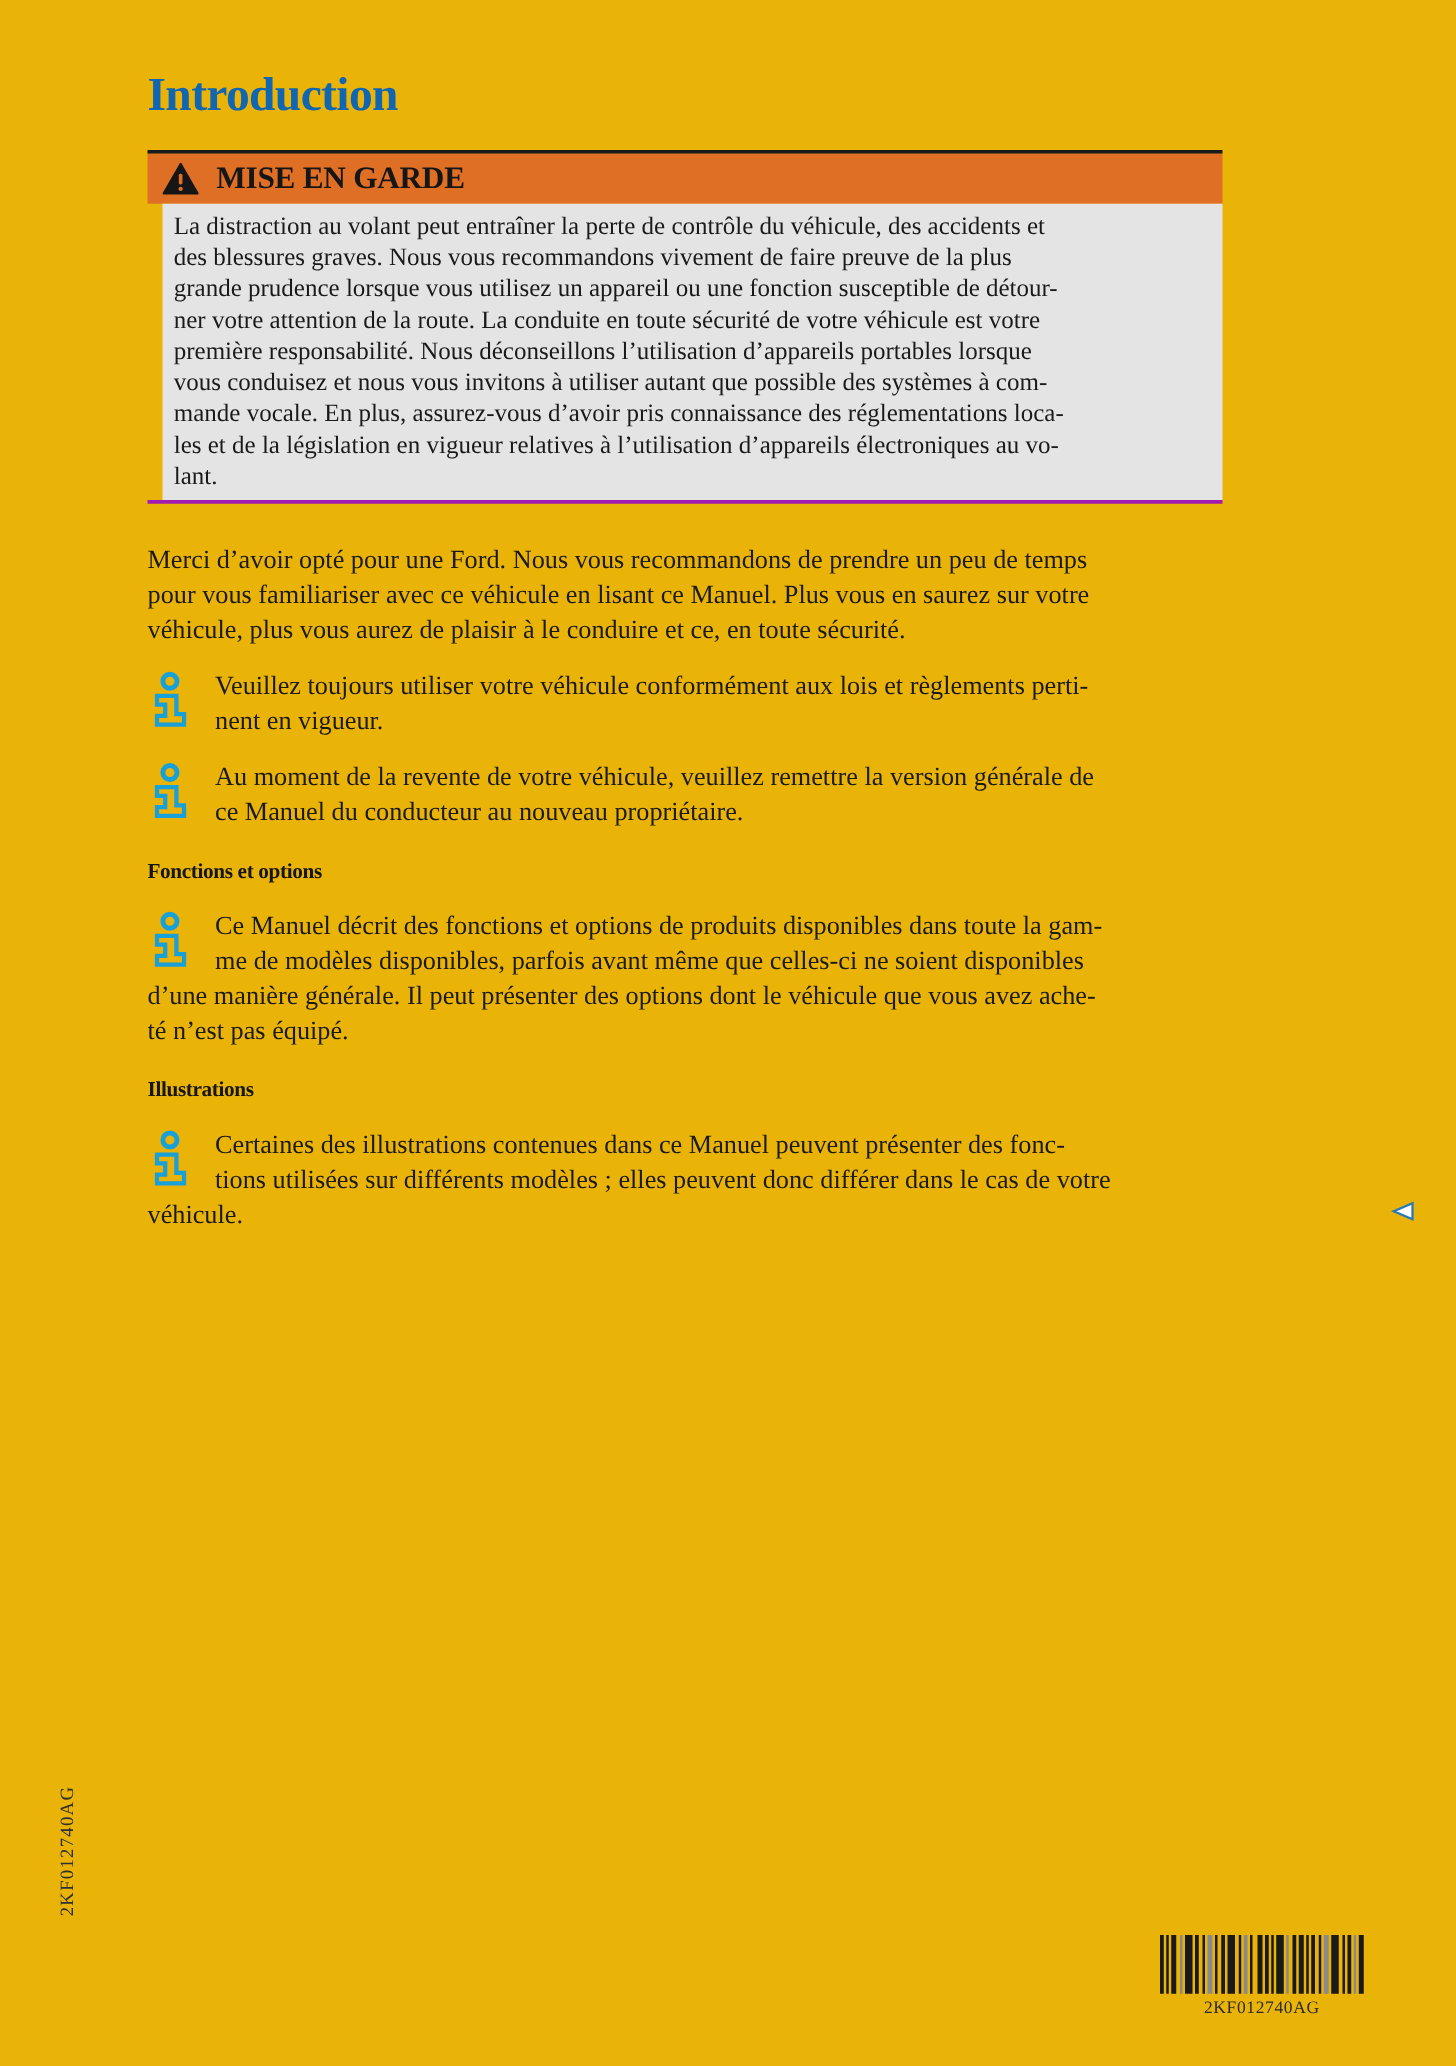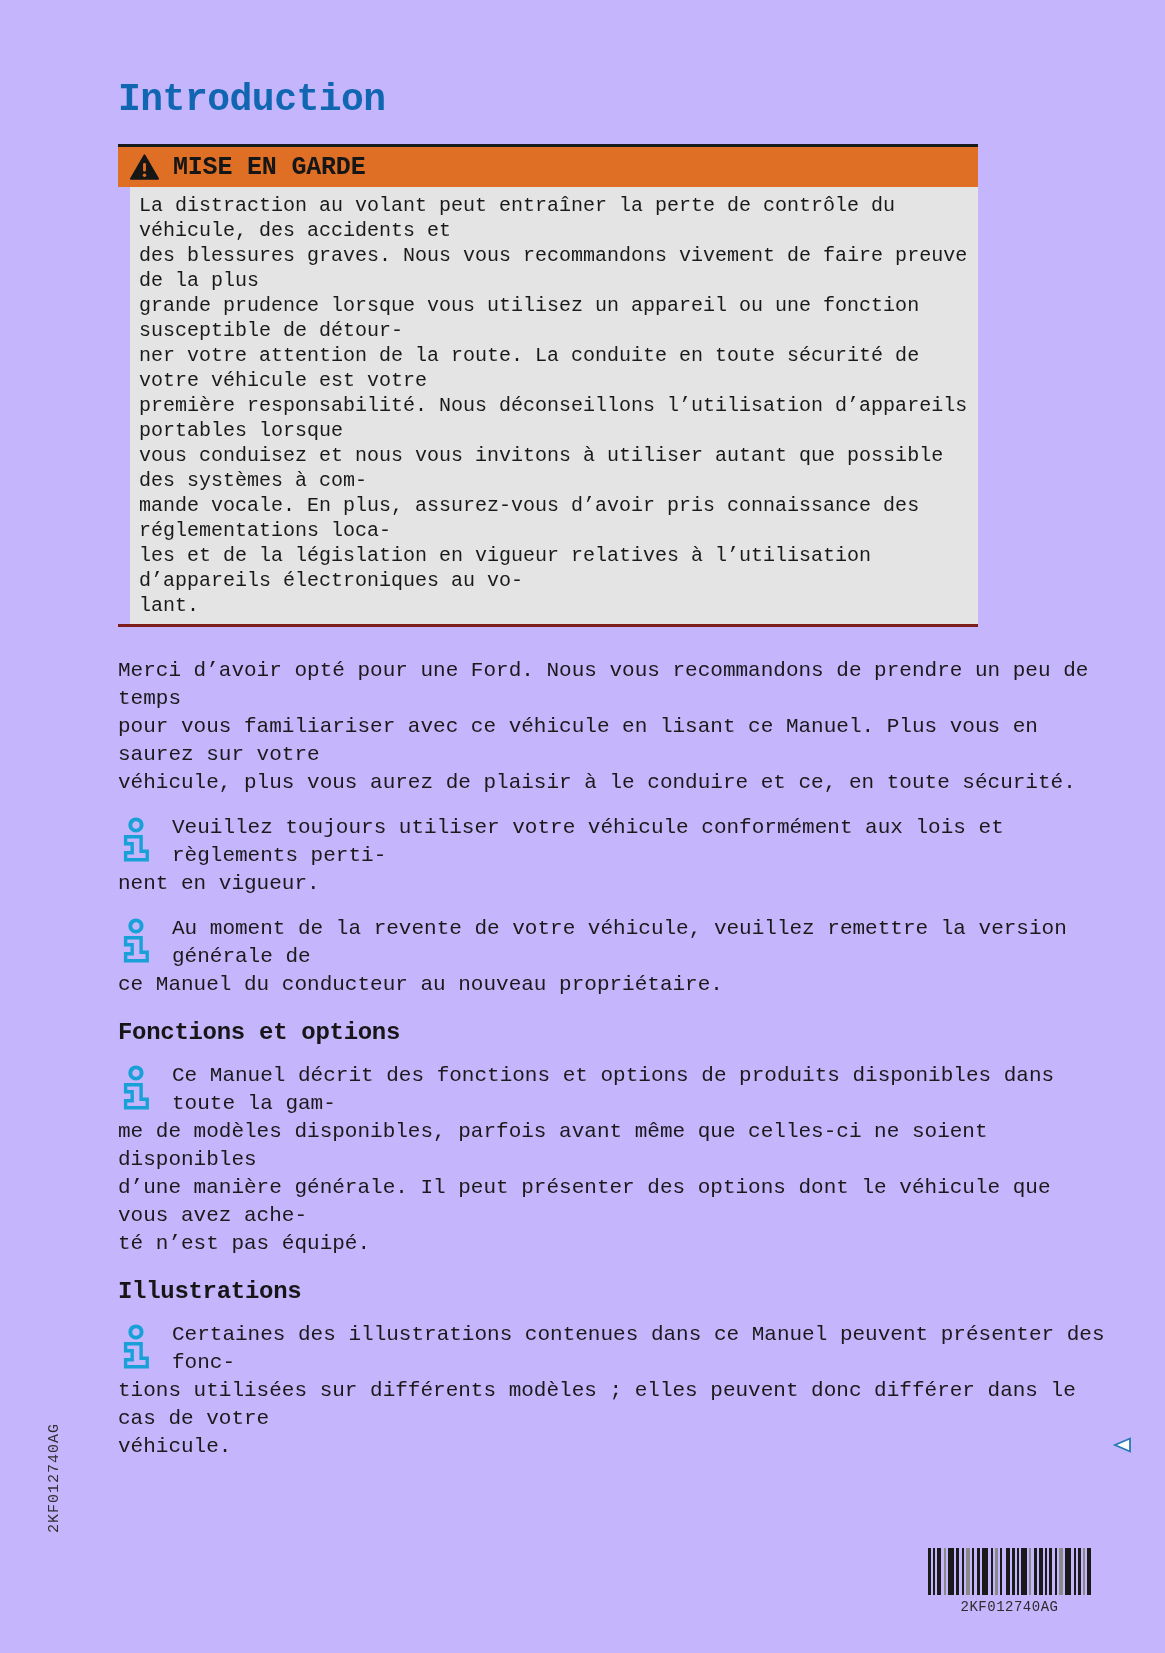--- a/index.html
+++ b/index.html
@@ -1,39 +1,39 @@
 <!DOCTYPE html>
 <html><head>
 <meta charset="utf-8">
 <style>
   * { box-sizing: border-box; }
   html, body { margin: 0; padding: 0; background: #ffffff; }
   .page {
     position: relative;
     width: 1165px;
     height: 1653px;
-    background: #c4b5fd;
-    font-family: Liberation Mono, monospace;
+    background: #eab308;
+    font-family: Liberation Serif, serif;
     color: #1a1a1a;
     overflow: hidden;
-    padding-top: 80px;
+    padding-top: 56px;
   }
   h1.title {
     margin: 0 0 0 118px;
     font-size: 38px;
     line-height: 40px;
     font-weight: 800;
     letter-spacing: -0.5px;
     color: #1066b1;
   }
   .warning-box {
     margin: 24px 0 0 118px;
     width: 860px;
     border-top: 3px solid #1a1a1a;
-    border-bottom: 3px solid #7f1d1d;
+    border-bottom: 3px solid #a21caf;
   }
   .warning-header {
     background: #e06f26;
     height: 40px;
     display: flex;
     align-items: center;
     padding-left: 12px;
   }
   .warning-header .wt-icon { flex: 0 0 auto; margin-right: 14px; display: block; }
   .warning-header-label {
@@ -67,21 +67,21 @@
   .note::after { content: ""; display: block; clear: both; }
   .info-glyph {
     float: left;
     width: 34px;
     height: 47px;
     margin: 3px 20px 2px 0;
   }
   .note-text { white-space: pre-line; }
   h2.sec-heading {
     margin: 22px 0 0 118px;
-    font-size: 24px;
+    font-size: 17px;
     line-height: 24px;
     font-weight: 800;
     letter-spacing: -0.3px;
     color: #161616;
   }
   .end-marker {
     position: absolute;
     right: -23px;
     bottom: 7px;
     display: block;

